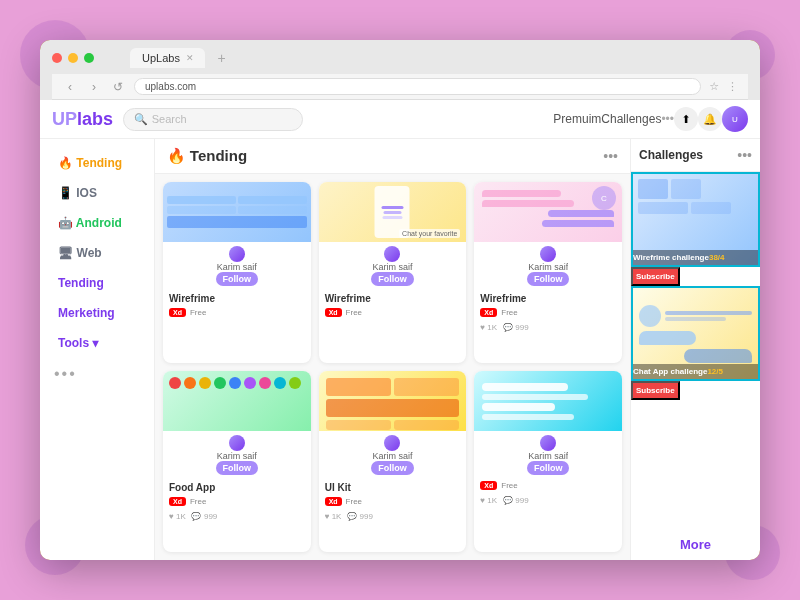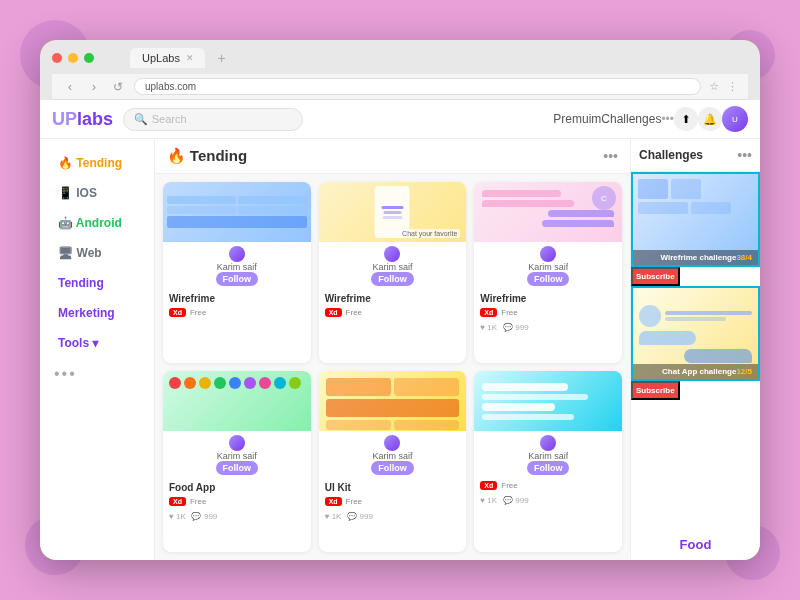--- a/index.html
+++ b/index.html
@@ -16,21 +16,21 @@
     }
     .bg-circle {
       position: absolute;
       border-radius: 50%;
       background: rgba(180, 100, 200, 0.3);
     }
     .browser-window {
       width: 720px;
       height: 520px;
       background: #a16207;
-      border-radius: 16px;
+      border-radius: 10px;
       box-shadow: 0 10px 40px rgba(0,0,0,0.3);
       overflow: hidden;
       display: flex;
       flex-direction: column;
       position: relative;
       z-index: 10;
     }
     .browser-chrome {
       background: #e8e8e8;
       padding: 8px 12px 0;
@@ -332,24 +332,24 @@
       overflow: hidden;
     }
     .challenge-img-blue { background: linear-gradient(135deg, #dbeafe, #93c5fd); border: 2px solid #06b6d4; }
     .challenge-img-yellow { background: linear-gradient(135deg, #fefce8, #fde68a); border: 2px solid #06b6d4; }
     .challenge-overlay {
       position: absolute;
       bottom: 0;
       left: 0;
       right: 0;
       background: rgba(0,0,0,0.4);
-      padding: 3px 6px;
-      display: flex;
-      align-items: center;
-      justify-content: flex-end;
+      padding: 3px 0;
+      display: flex;
+      align-items: center;
+      justify-content: flex-start;
     }
     .challenge-name {
       font-size: 8px;
       color: white;
       font-weight: 600;
     }
     .challenge-count {
       font-size: 8px;
       color: #fbbf24;
       font-weight: 700;
@@ -682,18 +682,18 @@
                 </div>
               </div>
               <div class="challenge-overlay">
                 <span class="challenge-name">Chat App challenge</span>
                 <span class="challenge-count">12/5</span>
               </div>
             </div>
             <button class="subscribe-btn">Subscribe</button>
           </div>
 
-          <div class="challenges-more">Food</div>
+          <div class="challenges-more">More</div>
         </div>
       </div>
     </div>
   </div>
 </div>
 
 </body></html>

